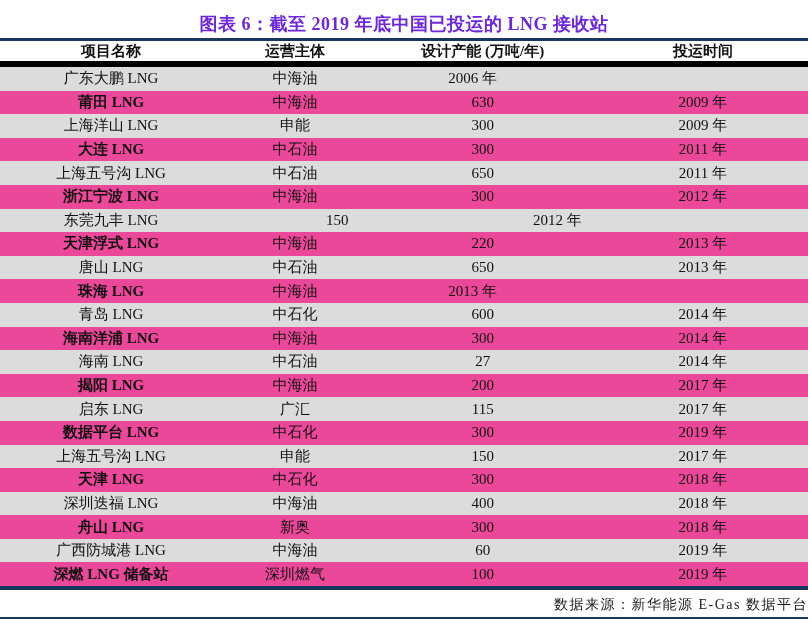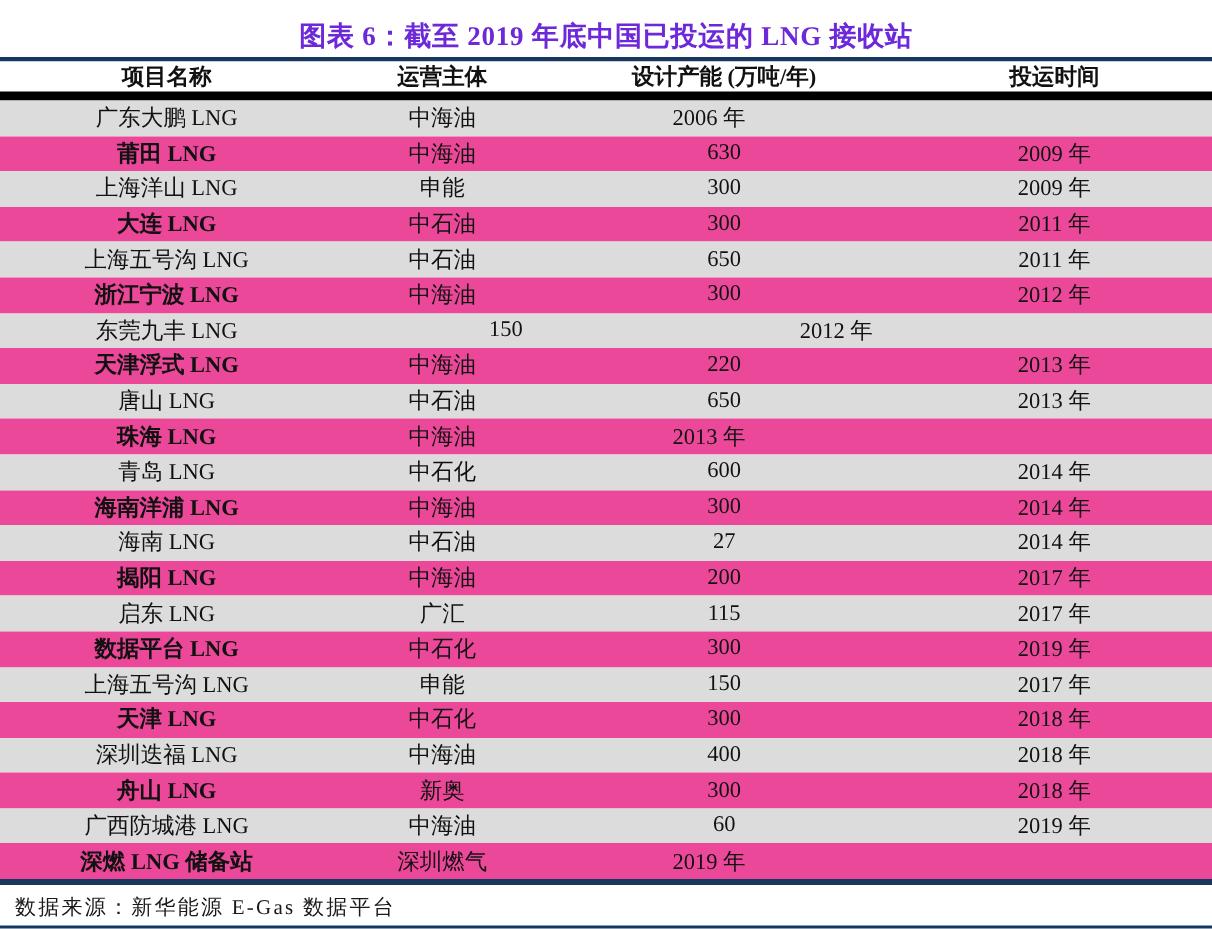--- a/index.html
+++ b/index.html
@@ -47,20 +47,21 @@
   .c3 { width: 28.5%; }
   .c4 { width: 26%; }
 
   .footer {
     height: 26px;
     box-sizing: border-box;
     padding: 6px 0 0 10px;
     font-size: 14px;
     letter-spacing: 1.5px;
     color: #1a1a1a;
+    text-align: right;
   }
 </style>
 </head>
 <body>
 
 <div class="page">
 
   <div class="fig-title">图表 6：截至 2019 年底中国已投运的 LNG 接收站</div>
 
   <div class="rule-navy-thick"></div>
@@ -192,20 +193,21 @@
       </div>
       <div class="row">
         <div class="c1">广西防城港 LNG</div>
         <div class="c2">中海油</div>
         <div class="c3">60</div>
         <div class="c4">2019 年</div>
       </div>
       <div class="row">
         <div class="c1">深燃 LNG 储备站</div>
         <div class="c2">深圳燃气</div>
+        <div class="c3">100</div>
         <div class="c4">2019 年</div>
       </div>
     </div>
 
   <div class="rule-navy-thick2"></div>
 
   <div class="footer">数据来源：新华能源 E-Gas 数据平台</div>
 
   <div class="rule-navy-thin"></div>
 

